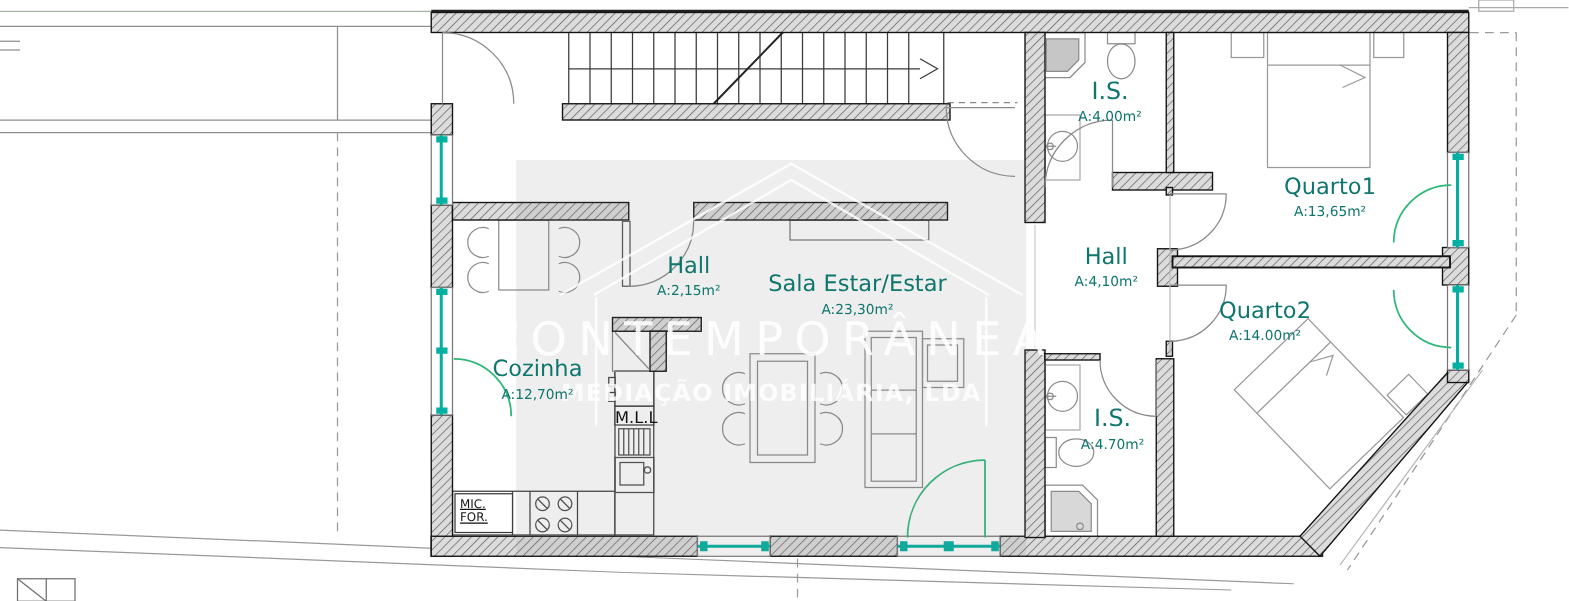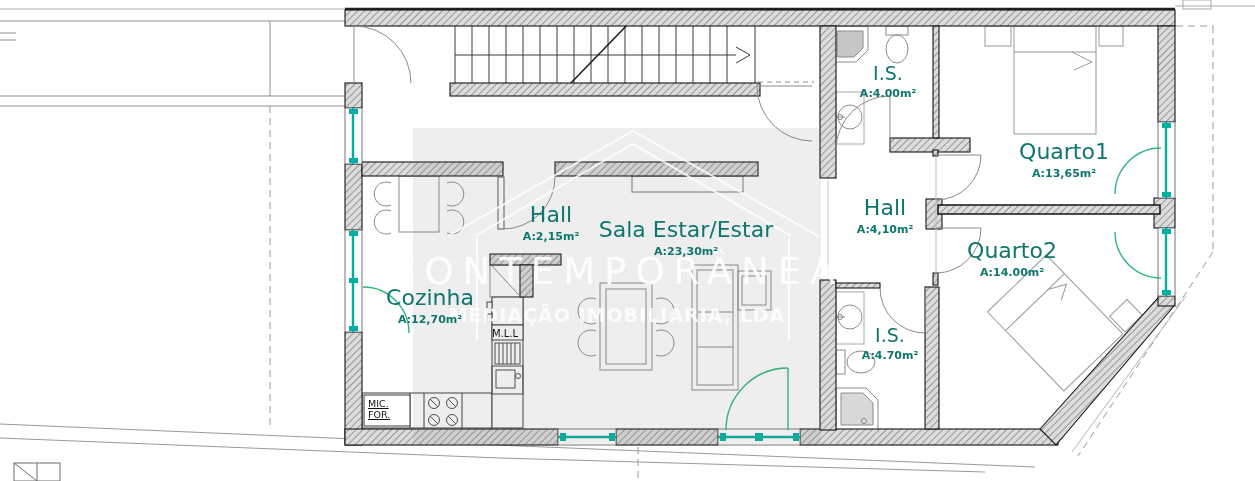--- a/index.html
+++ b/index.html
@@ -9,26 +9,26 @@
   
   #wm{position:absolute;left:413px;top:128px;width:408px;height:316px;z-index:2;
       background:rgba(120,120,120,.13);pointer-events:none;}
   #wm svg{position:absolute;left:0;top:0;}
   .wm-brand{position:absolute;left:50%;top:122px;transform:translateX(-50%);white-space:nowrap;
       font-size:37px;letter-spacing:9px;color:rgba(255,255,255,.88);}
   .wm-sub{position:absolute;left:50%;top:176px;transform:translateX(-50%);white-space:nowrap;
       font-size:19px;font-weight:bold;letter-spacing:1px;color:rgba(255,255,255,.82);}
   
   .rlabel{position:absolute;z-index:3;transform:translateX(-50%);text-align:center;color:#0f766e;white-space:nowrap;}
-  .rname{font-size:22px;line-height:1;}
+  .rname{font-size:18px;line-height:1;}
   .rname.big{font-size:20px;}
   .rname.is{font-size:19px;}
-  .rarea{font-size:11px;line-height:1;margin-top:5px;font-weight:bold;}
+  .rarea{font-size:11px;line-height:1;margin-top:5px;}
   .tinybox{position:absolute;z-index:3;color:#111;font-size:9.5px;line-height:1.12;}
-  .mll{font-size:10px;text-align:left;}
+  .mll{font-size:13px;text-align:left;}
 </style>
 </head>
 <body>
 
 <div id="stage">
 
 <svg id="plan" width="1255" height="481" viewBox="0 0 1255 481">
   <defs>
     <pattern id="h" patternUnits="userSpaceOnUse" width="5" height="5" patternTransform="rotate(45)">
       <rect width="5" height="5" fill="#dcdcdc"></rect>

